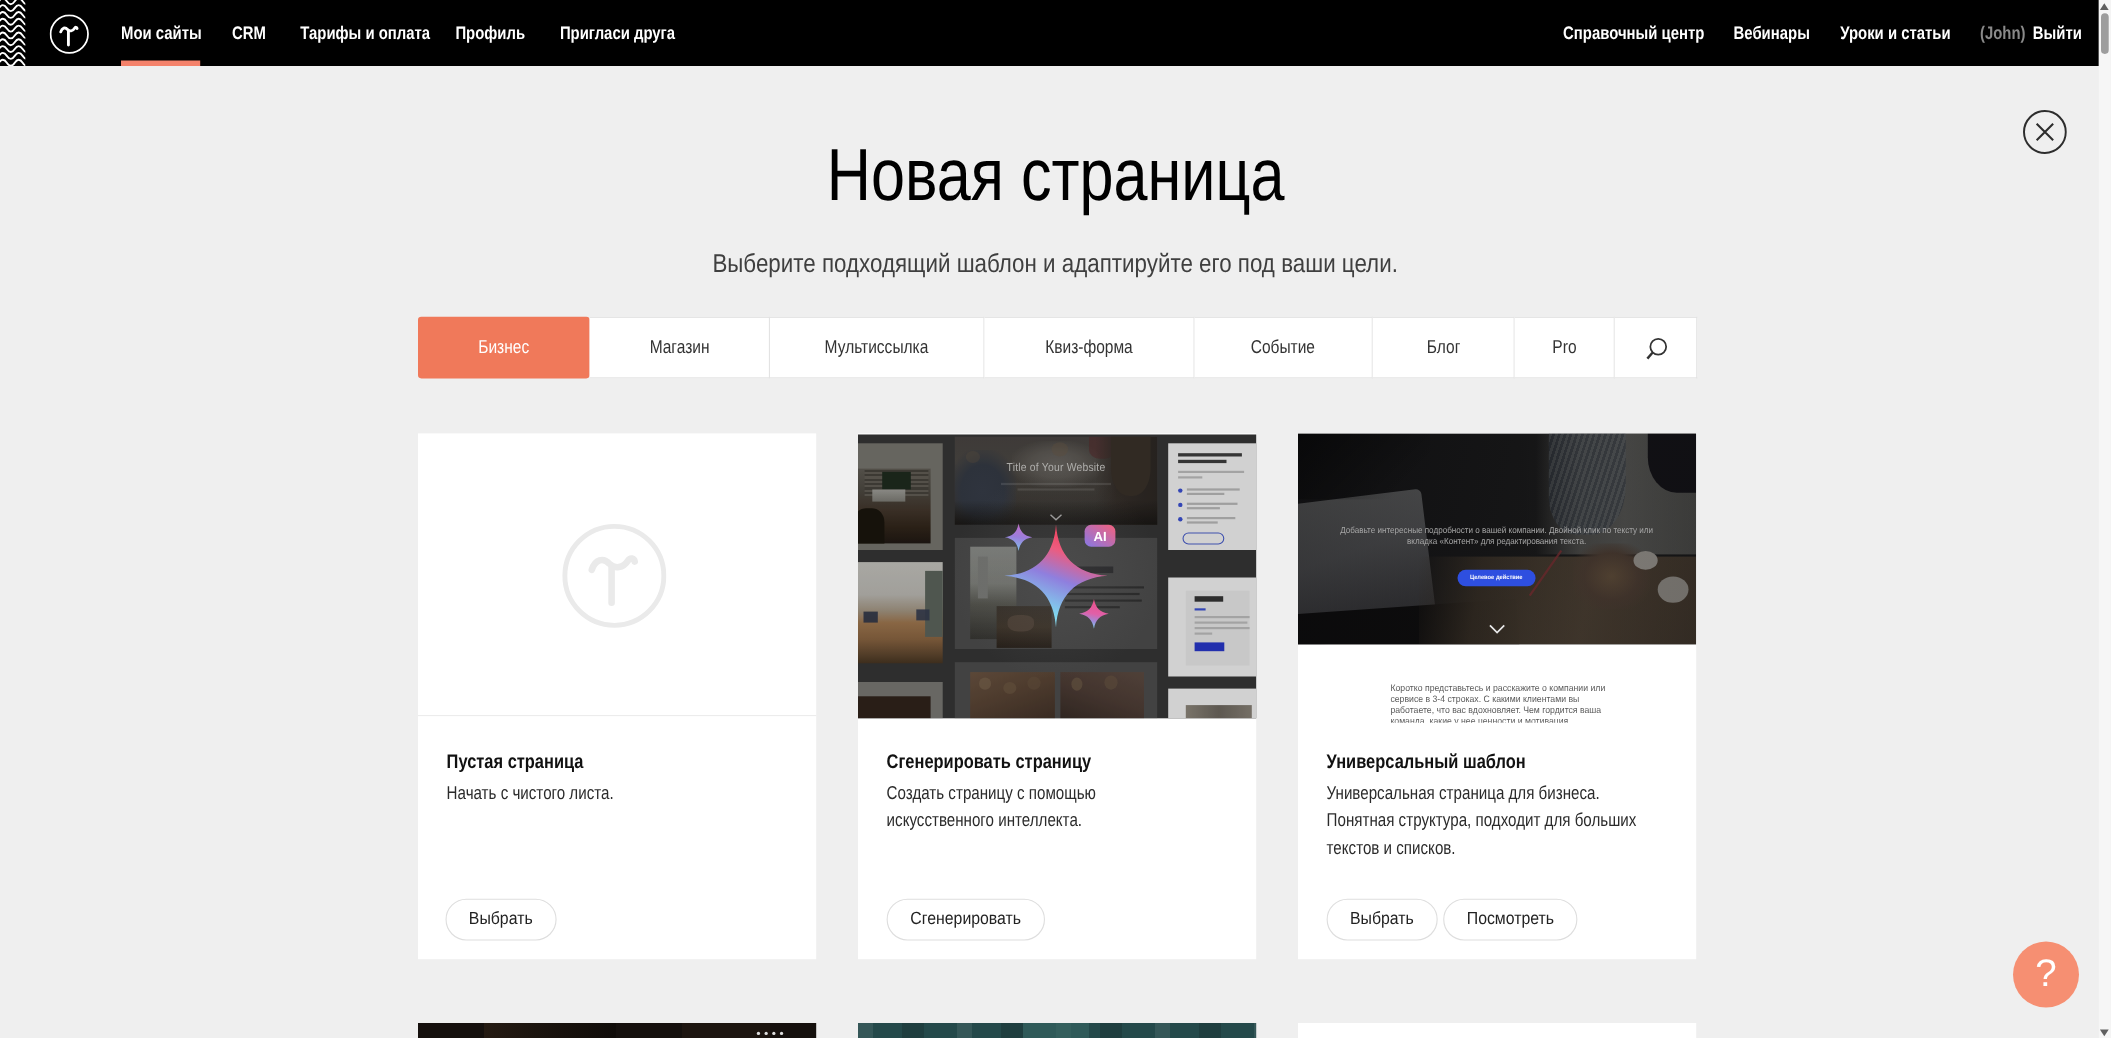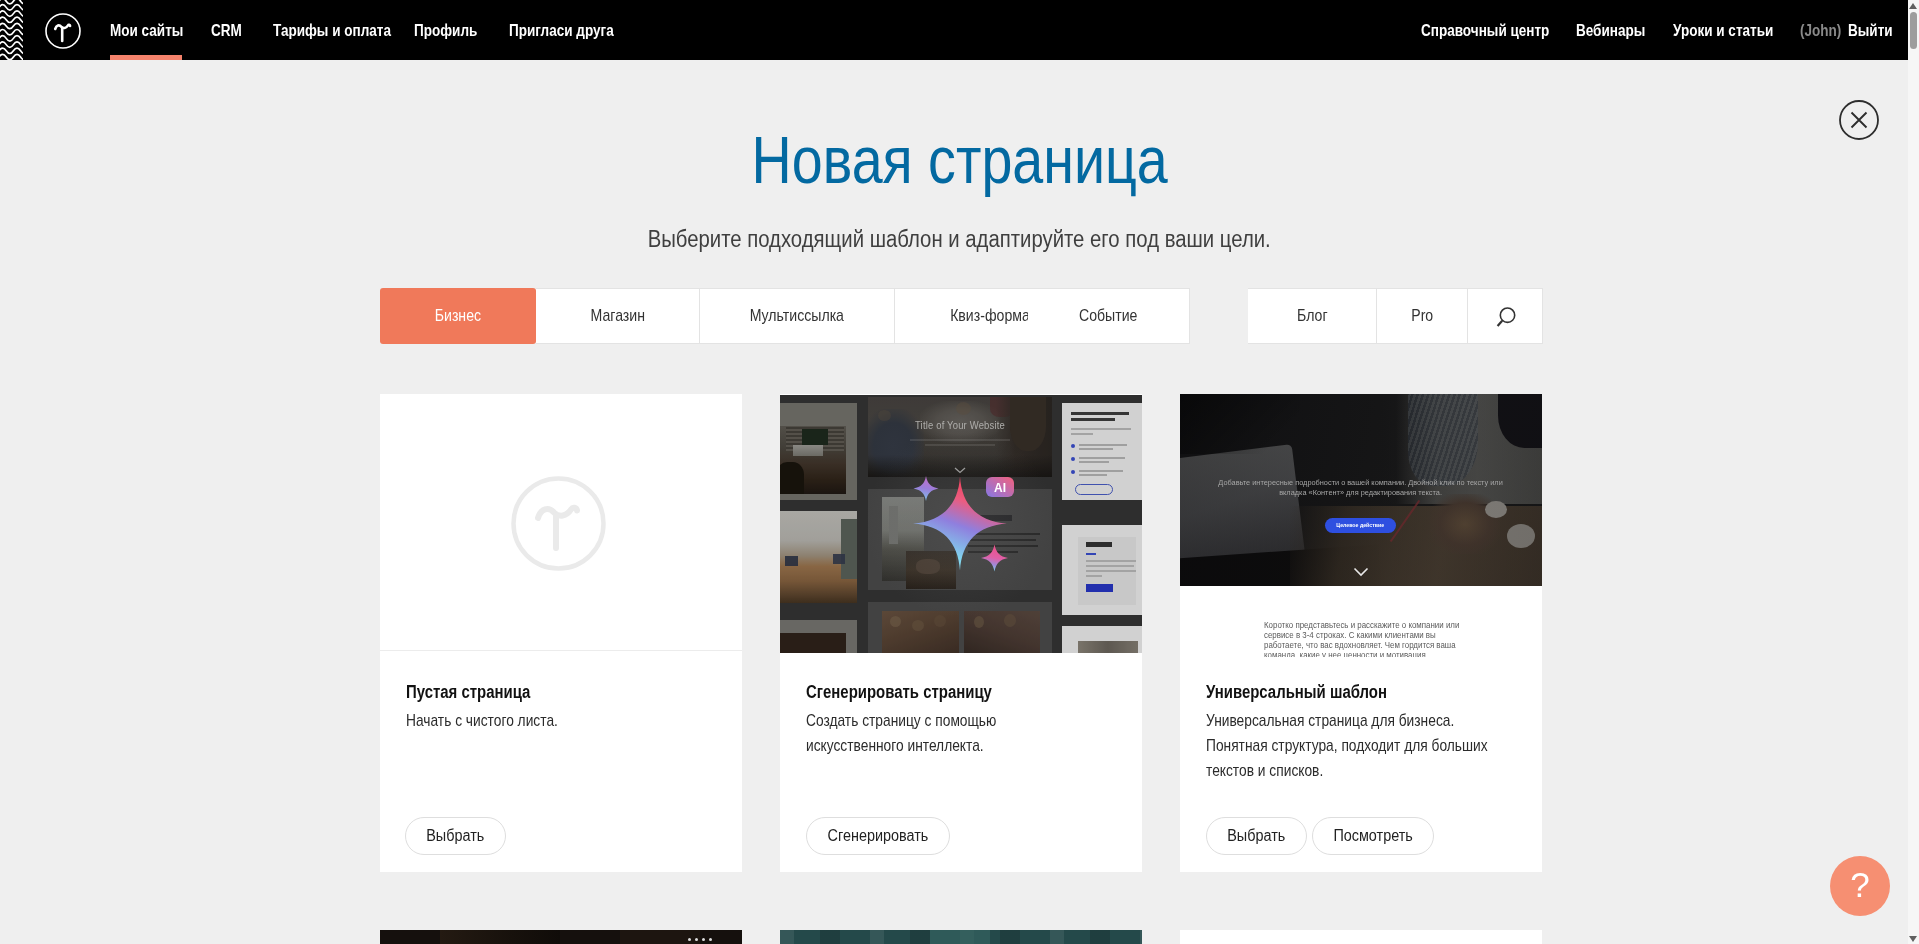--- a/index.html
+++ b/index.html
@@ -6,21 +6,21 @@
   html,body { width:1919px; height:944px; overflow:hidden; }
   body { font-family:"Liberation Sans", sans-serif; background:#efefef; position:relative; }
   .abs { position:absolute; }
 
   
   #nav { position:absolute; left:0; top:0; width:1908px; height:60px; background:#000; }
   .navitem { position:absolute; top:0; height:60px; line-height:60px; color:#fff; font-size:16.5px; font-weight:bold; white-space:nowrap; transform:scaleX(0.82); transform-origin:0 50%; }
   #underline { position:absolute; left:110px; top:55px; width:72px; height:5px; background:#f4826b; }
 
   
-  #title { position:absolute; left:0; top:121px; width:1919px; text-align:center; font-size:67px; color:#0369a1; font-weight:normal; }
+  #title { position:absolute; left:0; top:121px; width:1919px; text-align:center; font-size:67px; color:#000000; font-weight:normal; }
   #title span, #subtitle span { display:inline-block; white-space:nowrap; }
   #title span { transform:scaleX(0.83); }
   #subtitle { position:absolute; left:0; top:226px; width:1919px; text-align:center; font-size:23.5px; color:#3f3f3f; }
   #subtitle span { transform:scaleX(0.865); }
 
   
   .tab { position:absolute; top:288px; height:56px; background:#fff; border:1px solid #e3e3e3; border-left:none; color:#333; font-size:17px; text-align:center; line-height:54px; }
   .tab.active { background:#f0795a; border:none; color:#fff; border-radius:3px; line-height:56px; }
   .tab span { display:inline-block; transform:scaleX(0.83); white-space:nowrap; }
 
@@ -87,21 +87,21 @@
   <path d="M12.5,12.5 L27.5,27.5 M27.5,12.5 L12.5,27.5" stroke="#2d2d2d" stroke-width="1.9"></path>
 </svg>
 
 <div id="title"><span>Новая страница</span></div>
 <div id="subtitle"><span>Выберите подходящий шаблон и адаптируйте его под ваши цели.</span></div>
 
 <div class="tab active" style="left:380px;width:156px"><span>Бизнес</span></div>
 <div class="tab" style="left:536px;width:164px"><span>Магазин</span></div>
 <div class="tab" style="left:700px;width:195px"><span>Мультиссылка</span></div>
 <div class="tab" style="left:895px;width:191px"><span>Квиз-форма</span></div>
-<div class="tab" style="left:1028px;width:162px"><span>Событие</span></div>
+<div class="tab" style="left:1086px;width:162px"><span>Событие</span></div>
 <div class="tab" style="left:1248px;width:129px"><span>Блог</span></div>
 <div class="tab" style="left:1377px;width:91px"><span>Pro</span></div>
 <div class="tab" style="left:1468px;width:75px">
   <svg style="position:absolute;left:26.5px;top:18px" width="22" height="22" viewBox="0 0 22 22">
     <circle cx="12.5" cy="8.2" r="7.2" fill="none" stroke="#333" stroke-width="1.6"></circle>
     <path d="M7.2,13.7 L2.6,19" stroke="#333" stroke-width="2.2"></path>
   </svg>
 </div>
 
 <div class="card" style="left:380px">

